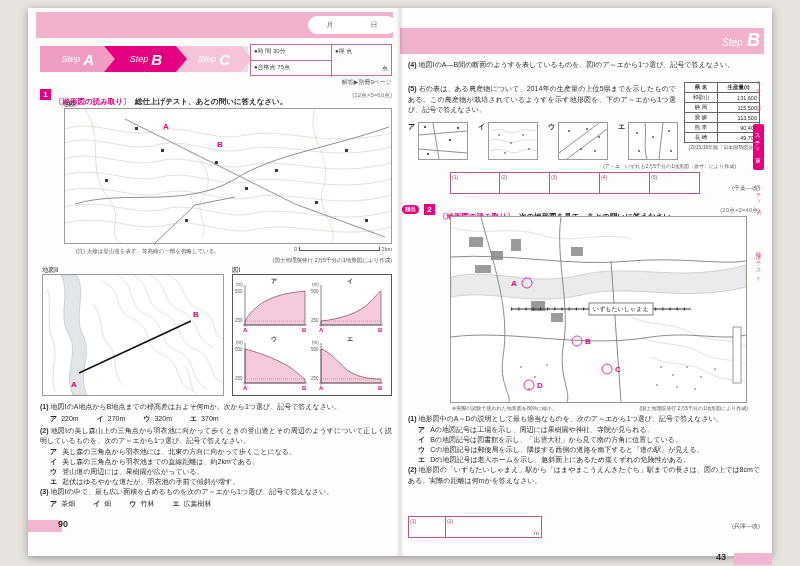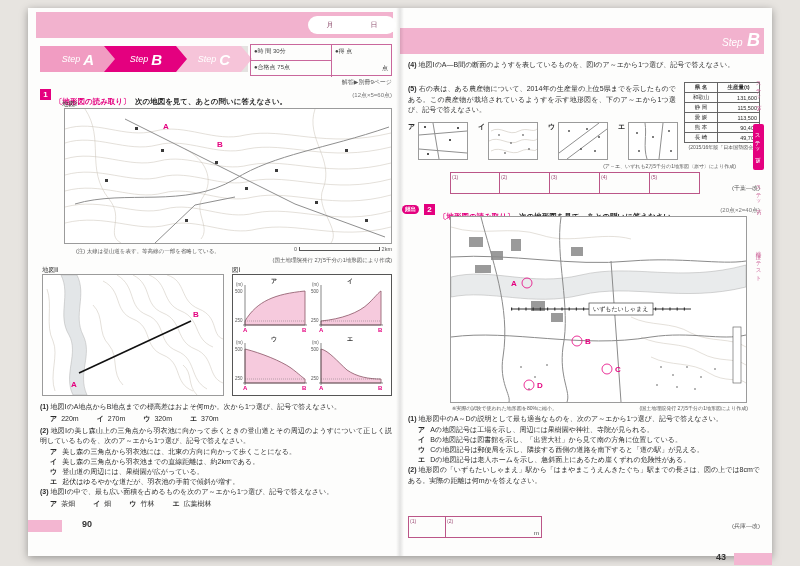--- a/index.html
+++ b/index.html
@@ -84,21 +84,21 @@
       <div class="cell" style="left:80px;top:0;width:62px;border-left:1px solid #c9679c;height:32px;">●得 点</div>
       <div class="cell" style="right:0;bottom:0;">点</div>
     </div>
     <div class="abs ansRef" style="left:222px;top:70px;width:142px;text-align:right;">
       <span>解答▶別冊9ページ</span>
     </div>
 
     <div class="abs numSq" style="left:12px;top:81px;">1</div>
     <div class="abs" style="left:27px;top:82px;width:300px;white-space:nowrap;">
       <span class="tag">〔地形図の読み取り〕</span>
-      <span class="lead">次の地図を見て、あとの問いに答えなさい。</span>
+      <span class="lead">総仕上げテスト、あとの問いに答えなさい。</span>
     </div>
     <div class="abs pts" style="left:300px;top:83px;width:64px;text-align:right;">(12点×5=60点)</div>
 
     <div class="abs figLabel" style="left:34px;top:92px;">地図Ⅰ</div>
     <div class="abs mapBox" style="left:36px;top:100px;width:328px;height:136px;">
       <svg width="326" height="134" viewBox="0 0 326 134">
         <rect width="326" height="134" fill="#ffffff"></rect>
         <g stroke="#c8c0b4" stroke-width="0.5" fill="none">
           <path d="M0,20 C30,10 60,30 90,22 C120,14 150,34 180,26 C220,18 260,40 326,24"></path>
           <path d="M0,34 C30,24 62,44 92,36 C122,28 152,48 182,40 C222,32 262,54 326,38"></path>
@@ -248,21 +248,21 @@
       </div>
       <div class="optRow">
         <b>ア</b><span class="opt">茶畑</span>
         <b>イ</b><span class="opt">畑</span>
         <b>ウ</b><span class="opt">竹林</span>
         <b>エ</b><span class="opt">広葉樹林</span>
       </div>
     </div>
 
     <div class="abs pageBar" style="left:0;top:512px;width:34px;"></div>
-    <div class="abs pageNum" style="left:54px;top:511px;text-align:right;">90</div>
+    <div class="abs pageNum" style="left:30px;top:511px;text-align:right;">90</div>
   </div>
 
   <div class="abs" style="left:372px;top:0;width:372px;height:548px;margin-top:16px;">
     <div class="abs band" style="left:0;top:4px;width:364px;"></div>
     <div class="abs" style="left:290px;top:6px;width:70px;color:#fff;font-style:italic;text-align:right;">
       <span style="font-size:10px;">Step</span>
       <span style="font-size:18px;font-weight:bold;">B</span>
     </div>
 
     <div class="abs qtext" style="left:8px;top:36px;width:352px;">

